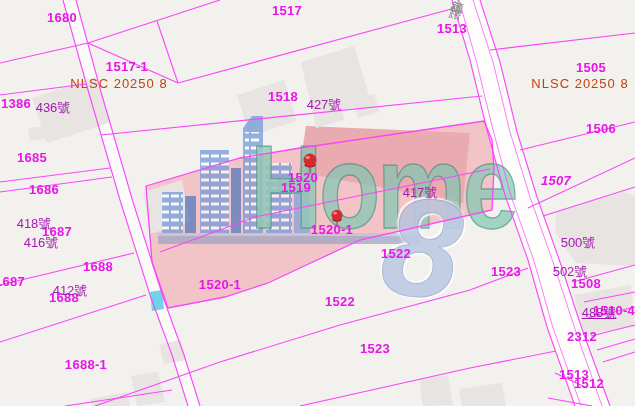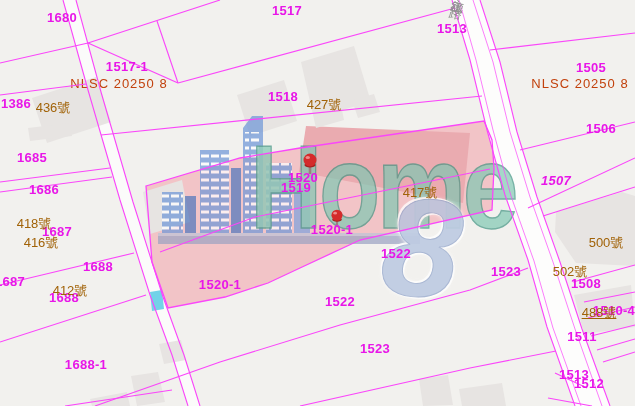--- a/index.html
+++ b/index.html
@@ -4,21 +4,21 @@
 <style>
   html,body{margin:0;padding:0;background:#ddd;}
   #stage{position:relative;width:635px;height:406px;overflow:hidden;background:#f2f1ee;
          font-family:"Liberation Sans","DejaVu Sans",sans-serif;}
   #stage svg{position:absolute;left:0;top:0;}
   .layer{position:absolute;left:0;top:0;width:635px;height:406px;}
   .wm{position:absolute;transform:translate(-50%,-50%);color:#c2410c;font-size:13px;
       letter-spacing:1px;white-space:nowrap;}
   .parcel-label{position:absolute;transform:translate(-50%,-50%);color:#e816e8;
       font-size:13px;font-weight:600;letter-spacing:.3px;white-space:nowrap;}
-  .house-label{position:absolute;transform:translate(-50%,-50%);color:#a16207;
+  .house-label{position:absolute;transform:translate(-50%,-50%);color:#a21caf;
       font-size:13px;white-space:nowrap;}
   #road-name{position:absolute;left:452px;top:-12px;writing-mode:vertical-rl;
       transform:rotate(13deg);transform-origin:50% 0;color:#8f8f8f;font-size:13px;
       letter-spacing:3px;white-space:nowrap;}
   #logo{position:absolute;left:0;top:0;width:635px;height:338px;opacity:.82;}
   #logo-word{position:absolute;left:250px;top:128px;font-size:118px;font-weight:bold;
       color:#7fc7b2;-webkit-text-stroke:1.5px #3f9381;line-height:1;
       transform:scaleX(.85);transform-origin:0 0;letter-spacing:-4px;opacity:.85;}
   #logo-digit{position:absolute;left:383px;top:178px;font-size:140px;font-weight:bold;
       font-style:italic;color:#b4c4e0;line-height:1;
@@ -166,30 +166,30 @@
       <div class="parcel-label" style="left: 332px; top: 229px;">1520-1</div>
       <div class="parcel-label" style="left: 396px; top: 253px;">1522</div>
       <div class="parcel-label" style="left: 506px; top: 271px;">1523</div>
       <div class="parcel-label" style="left: 98px; top: 266px;">1688</div>
       <div class="parcel-label" style="left: 586px; top: 283px;">1508</div>
       <div class="parcel-label" style="left: 10px; top: 281px;">1687</div>
       <div class="parcel-label" style="left: 220px; top: 284px;">1520-1</div>
       <div class="parcel-label" style="left: 64px; top: 297px;">1688</div>
       <div class="parcel-label" style="left: 340px; top: 301px;">1522</div>
       <div class="parcel-label" style="left: 614px; top: 310px;">1510-4</div>
-      <div class="parcel-label" style="left: 582px; top: 336px;">1511</div>
+      <div class="parcel-label" style="left: 582px; top: 336px;">2312</div>
       <div class="parcel-label" style="left: 375px; top: 348px;">1523</div>
       <div class="parcel-label" style="left: 86px; top: 364px;">1688-1</div>
       <div class="parcel-label" style="left: 574px; top: 374px;">1513</div>
       <div class="parcel-label" style="left: 589px; top: 383px;">1512</div>
       <div class="house-label" style="left: 53px; top: 108px;">436號</div>
       <div class="house-label" style="left: 324px; top: 105px; text-align: center;">427號</div>
       <div class="house-label" style="left: 34px; top: 224px;">418號</div>
       <div class="house-label" style="left: 41px; top: 243px;">416號</div>
       <div class="house-label" style="left: 420px; top: 193px;">417號</div>
       <div class="house-label" style="left: 70px; top: 291px;">412號</div>
       <div class="house-label" style="left: 570px; top: 228px; margin-top: 44px;">502號</div>
-      <div class="house-label" style="left: 578px; top: 243px; margin-left: 28px;">500號</div>
+      <div class="house-label" style="left: 578px; top: 243px;">500號</div>
       <div class="house-label" style="left: 599px; top: 313px; text-decoration: underline;">488號</div>
     </div>
 
   <div id="road-name">永德二路</div>
 </div>
 
 </body></html>

